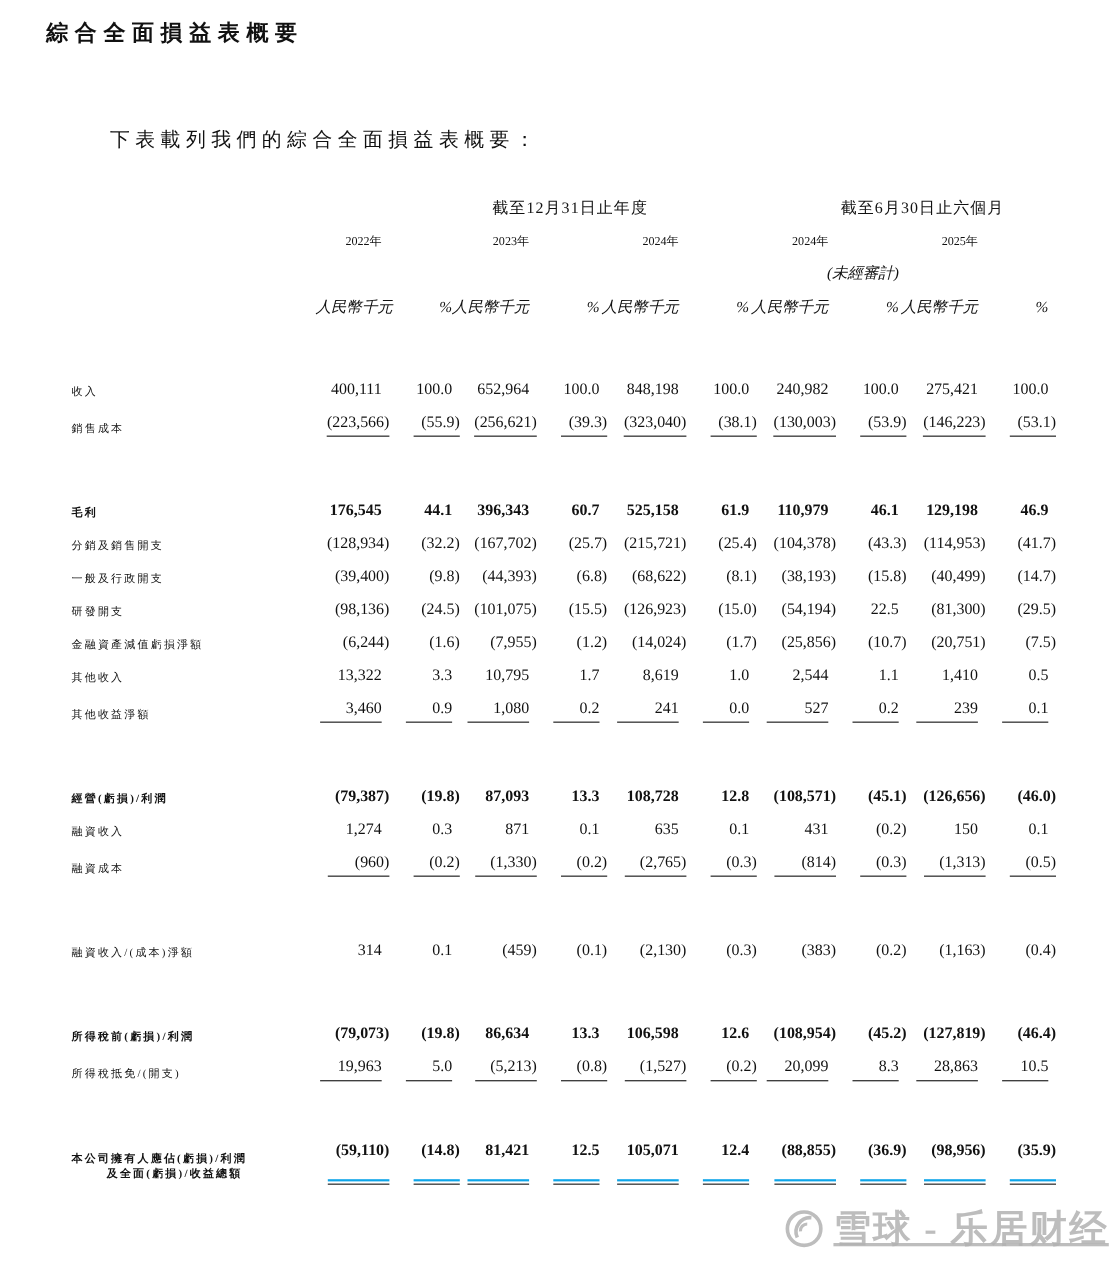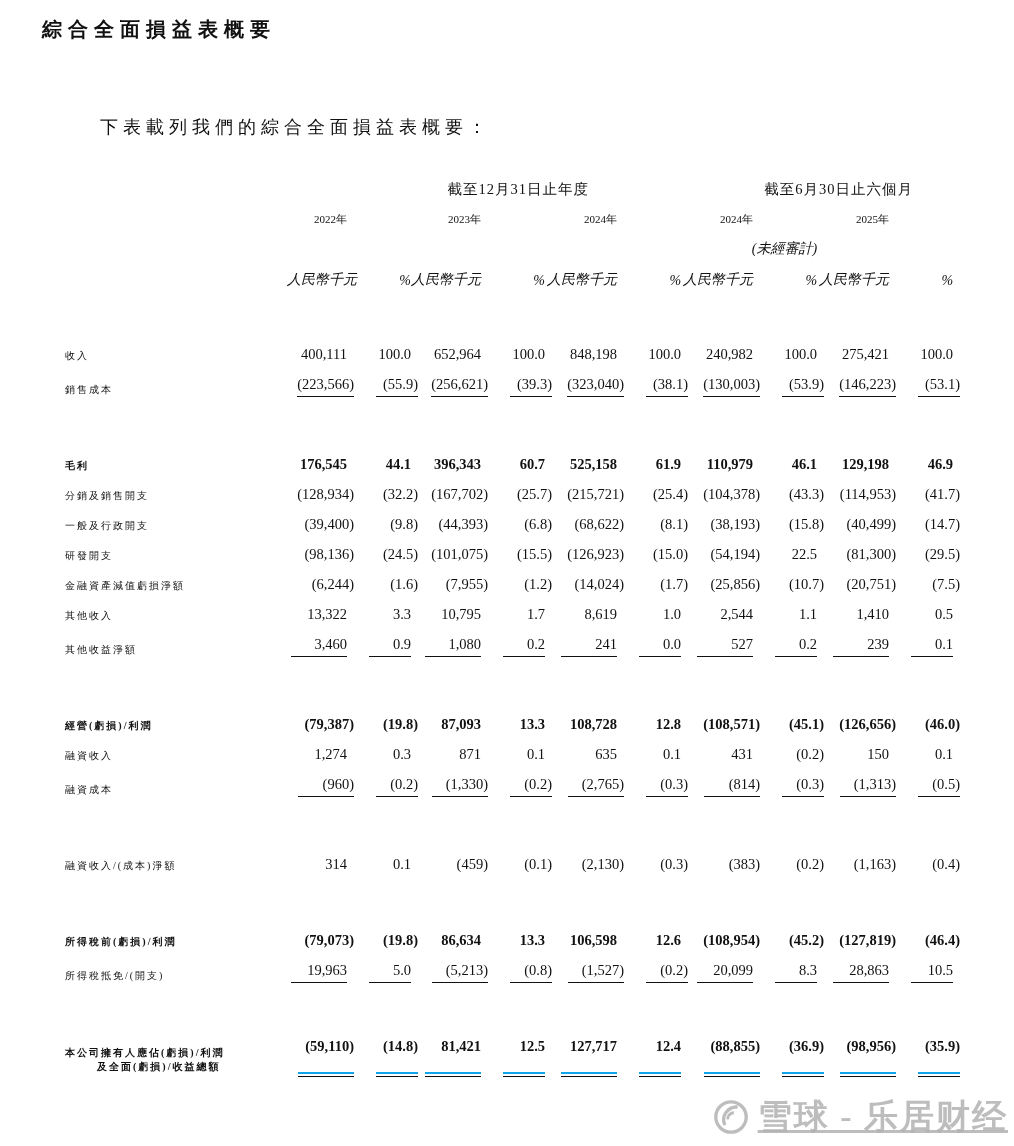--- a/index.html
+++ b/index.html
@@ -327,21 +327,21 @@
       </tr>
       <tr class="bold">
         <td class="lbl">
           <div>本公司擁有人應佔(虧損)/利潤</div>
           <div class="lbl2">及全面(虧損)/收益總額</div>
         </td>
         <td class="amt u2"><span class="val neg">(59,110)</span></td>
         <td class="pct u2"><span class="val neg">(14.8)</span></td>
         <td class="amt u2"><span class="val">81,421</span></td>
         <td class="pct u2"><span class="val">12.5</span></td>
-        <td class="amt u2"><span class="val">127,717</span></td>
+        <td class="amt u2"><span class="val">105,071</span></td>
         <td class="pct u2"><span class="val">12.4</span></td>
         <td class="amt u2"><span class="val neg">(88,855)</span></td>
         <td class="pct u2"><span class="val neg">(36.9)</span></td>
         <td class="amt u2"><span class="val neg">(98,956)</span></td>
         <td class="pct u2"><span class="val neg">(35.9)</span></td>
       </tr>
     </tbody>
 </table>
 
 <div class="watermark">

